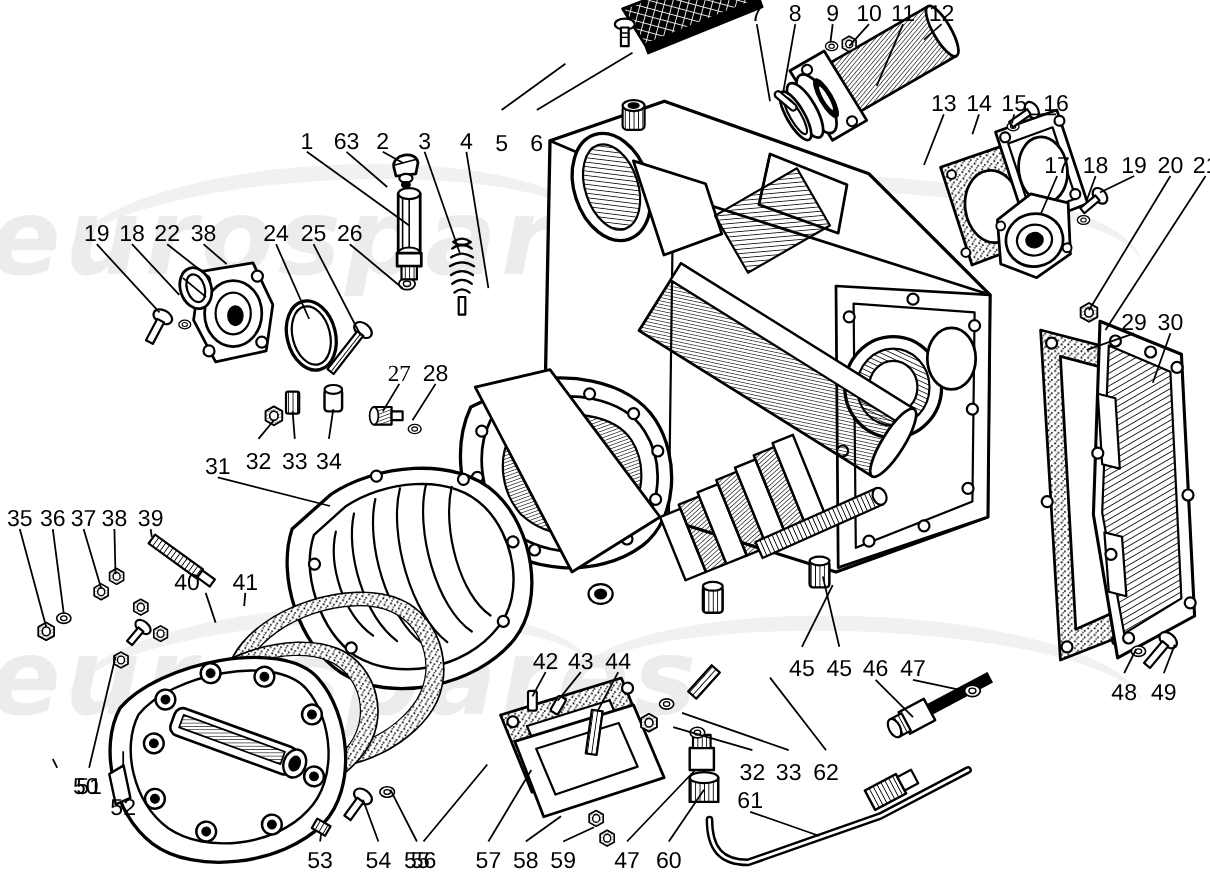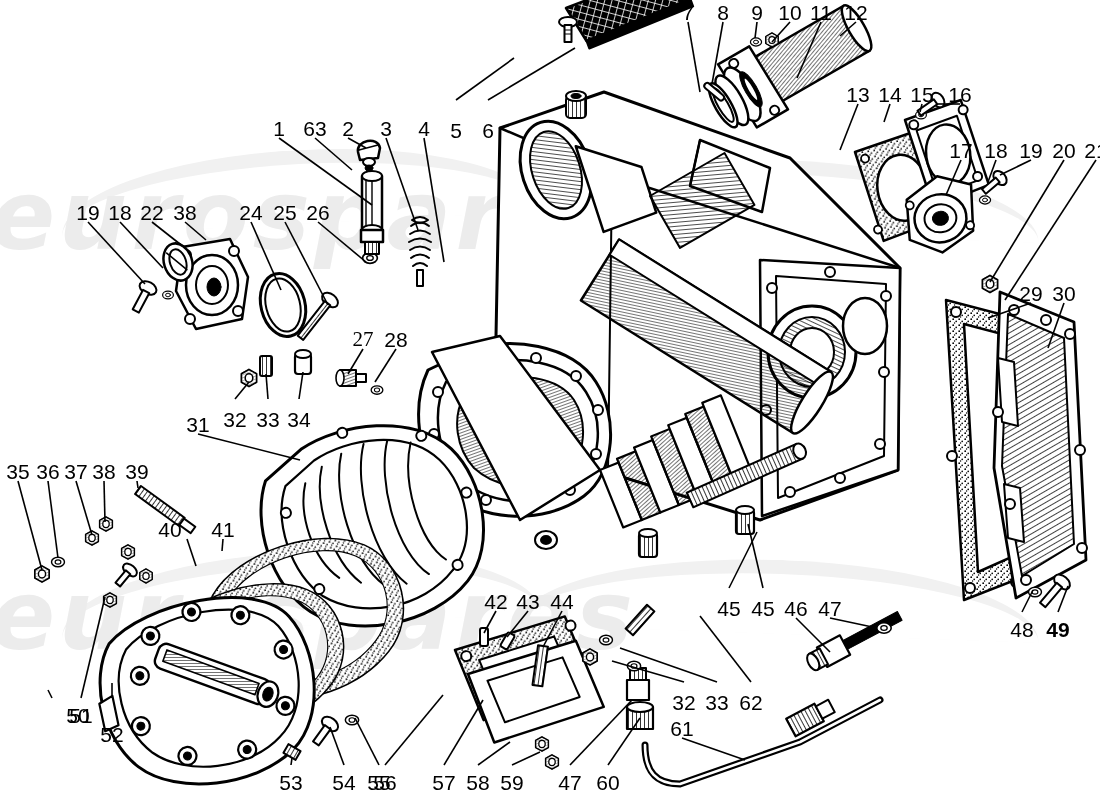--- a/index.html
+++ b/index.html
@@ -797,21 +797,21 @@
       <div class="callout" style="left: 344px; top: 772px;">54</div>
       <div class="callout" style="left: 379px; top: 772px;">55</div>
       <div class="callout" style="left: 496px; top: 591px;">42</div>
       <div class="callout" style="left: 528px; top: 591px;">43</div>
       <div class="callout" style="left: 562px; top: 591px;">44</div>
       <div class="callout" style="left: 729px; top: 598px;">45</div>
       <div class="callout" style="left: 763px; top: 598px;">45</div>
       <div class="callout" style="left: 796px; top: 598px;">46</div>
       <div class="callout" style="left: 830px; top: 598px;">47</div>
       <div class="callout" style="left: 1022px; top: 619px;">48</div>
-      <div class="callout" style="left: 1058px; top: 619px; font-weight: bold;">49</div>
+      <div class="callout" style="left: 1058px; top: 619px;">49</div>
       <div class="callout" style="left: 684px; top: 692px;">32</div>
       <div class="callout" style="left: 717px; top: 692px;">33</div>
       <div class="callout" style="left: 751px; top: 692px;">62</div>
       <div class="callout" style="left: 385px; top: 772px;">56</div>
       <div class="callout" style="left: 444px; top: 772px;">57</div>
       <div class="callout" style="left: 478px; top: 772px;">58</div>
       <div class="callout" style="left: 512px; top: 772px;">59</div>
       <div class="callout" style="left: 570px; top: 772px;">47</div>
       <div class="callout" style="left: 608px; top: 772px;">60</div>
       <div class="callout" style="left: 682px; top: 718px;">61</div>

